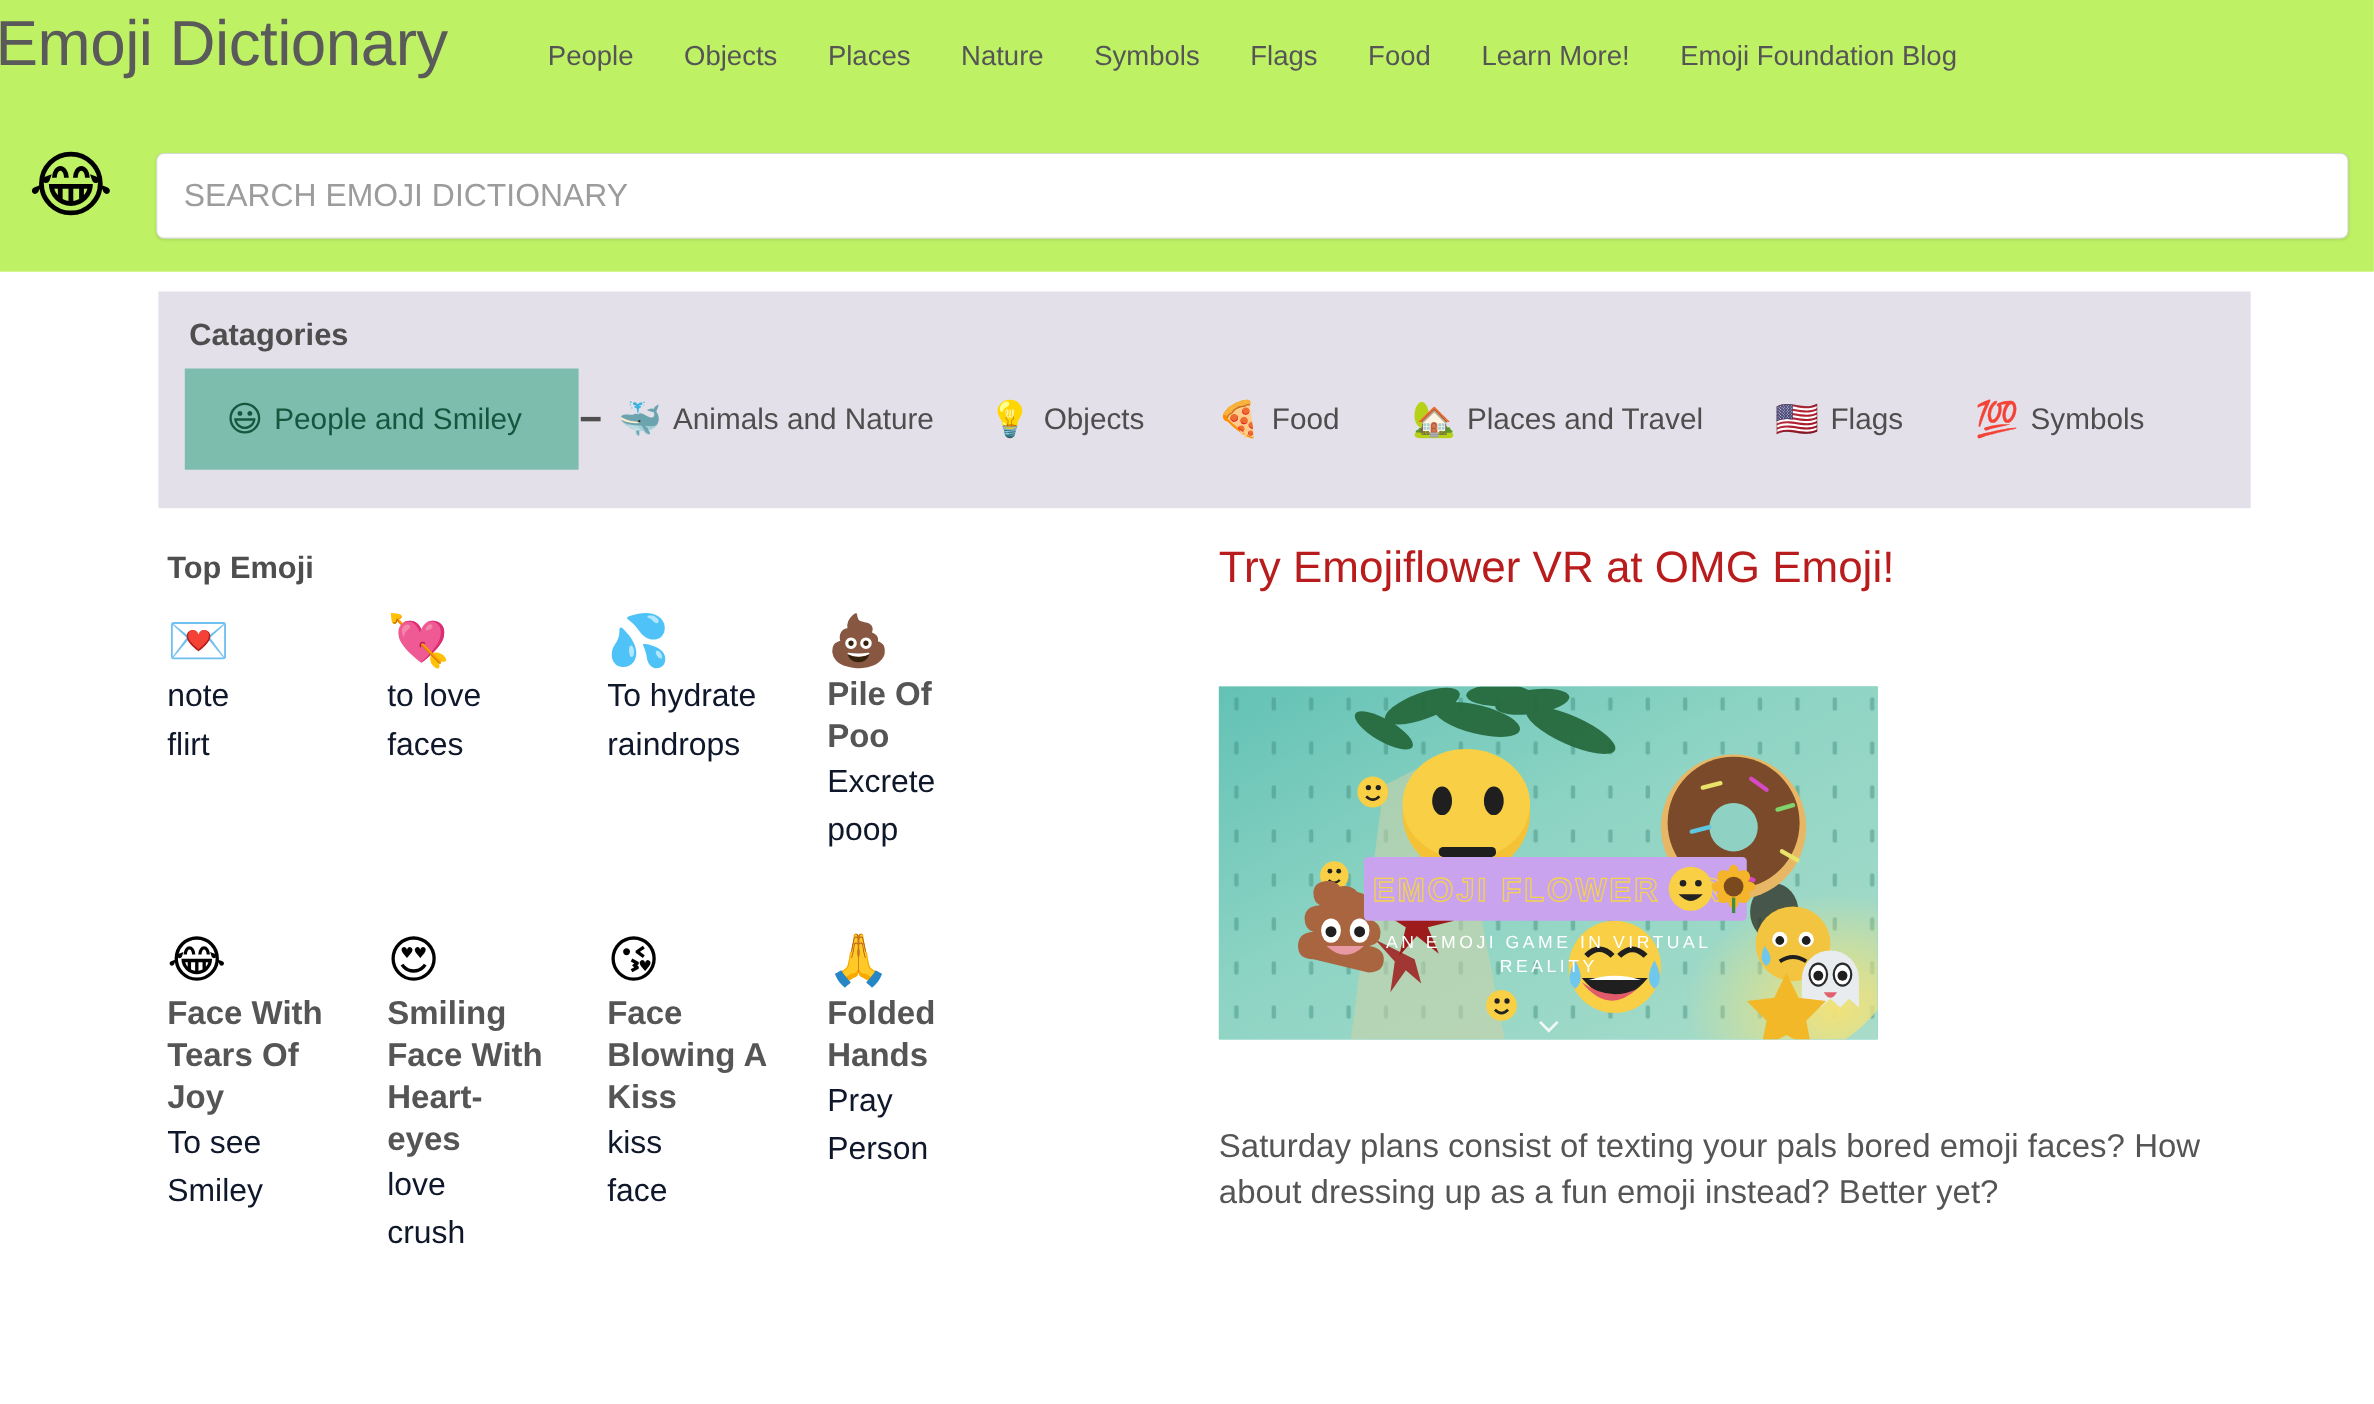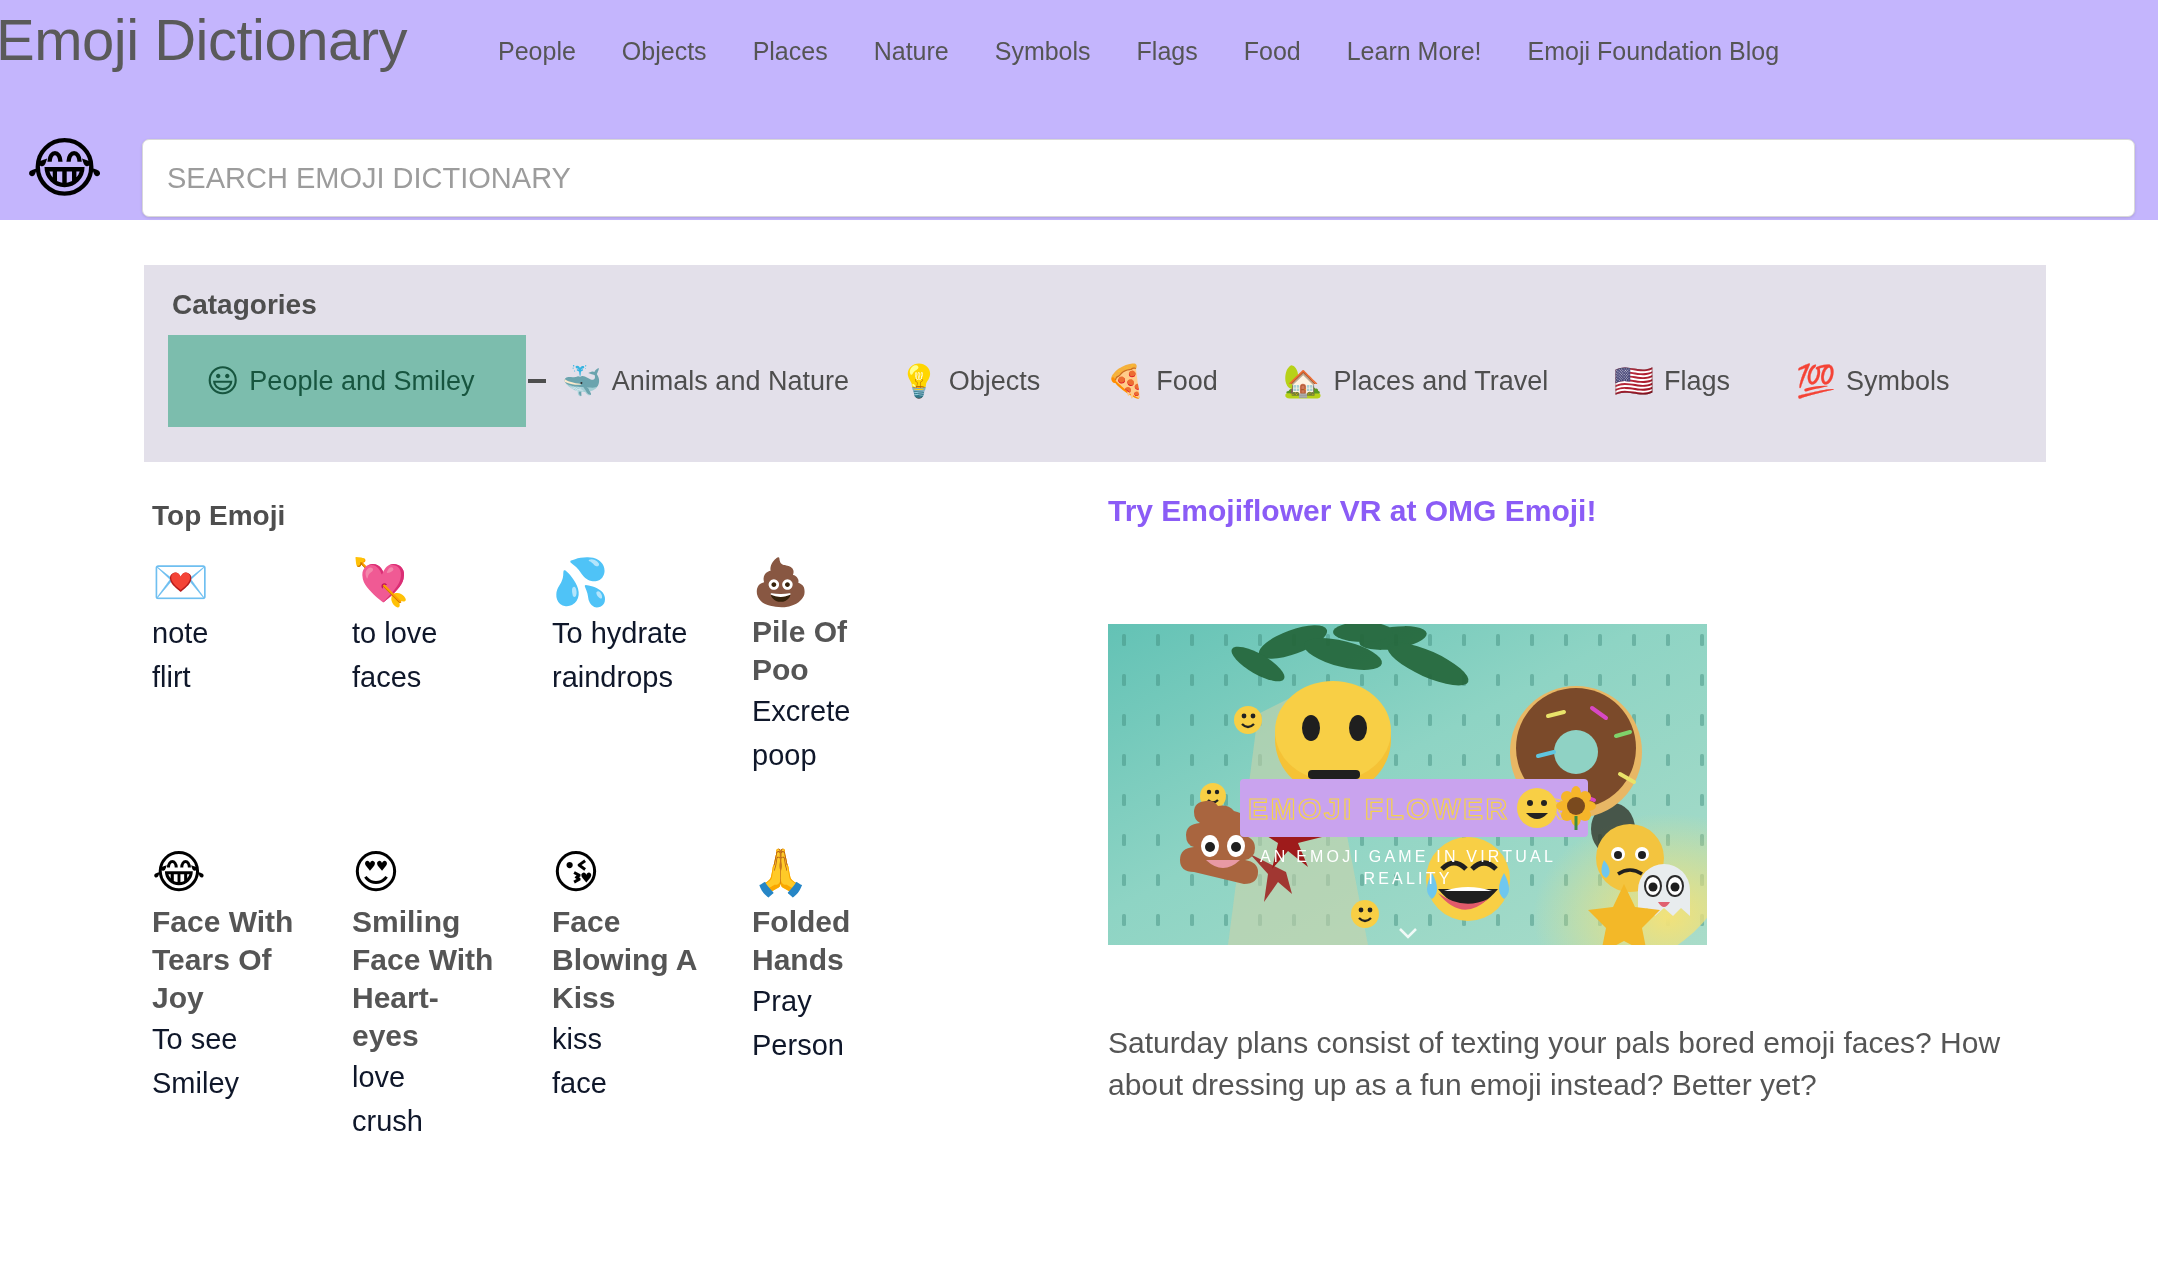--- a/index.html
+++ b/index.html
@@ -5,22 +5,22 @@
   html,body{margin:0;padding:0;}
   body{
     width:2158px;height:1276px;
     background:#ffffff;
     font-family:"Liberation Sans","DejaVu Sans",sans-serif;
     overflow:hidden;
     -webkit-font-smoothing:antialiased;
   }
   
   .header{
-    position:absolute;left:0;top:0;width:2158px;height:220px;
-    background:#c4b5fd;
+    position:absolute;left:0;top:0;width:2158px;height:247px;
+    background:#bef264;
   }
   .brand{
     position:absolute;left:-4px;top:6px;
     font-size:58px;line-height:68px;
     color:#5a5a5a;font-weight:400;
     letter-spacing:-0.5px;
     white-space:nowrap;
   }
   .nav{
     position:absolute;left:498px;top:36px;
@@ -125,22 +125,22 @@
   }
   .emoji-kw{
     font-size:29px;line-height:44px;
     color:#0f172a;
     max-width:160px;
   }
 
   
   .promo-link{
     position:absolute;left:1108px;top:494px;
-    font-size:30px;color:#8b5cf6;
-    text-decoration:none;font-weight:700;
+    font-size:40px;color:#b91c1c;
+    text-decoration:none;font-weight:400;
   }
   .promo-banner{
     position:absolute;left:1108px;top:624px;
     width:599px;height:321px;
     overflow:hidden;
     background:#6ec5b8;
     cursor:pointer;
   }
   .promo-banner svg{display:block;}
   .promo-text{

